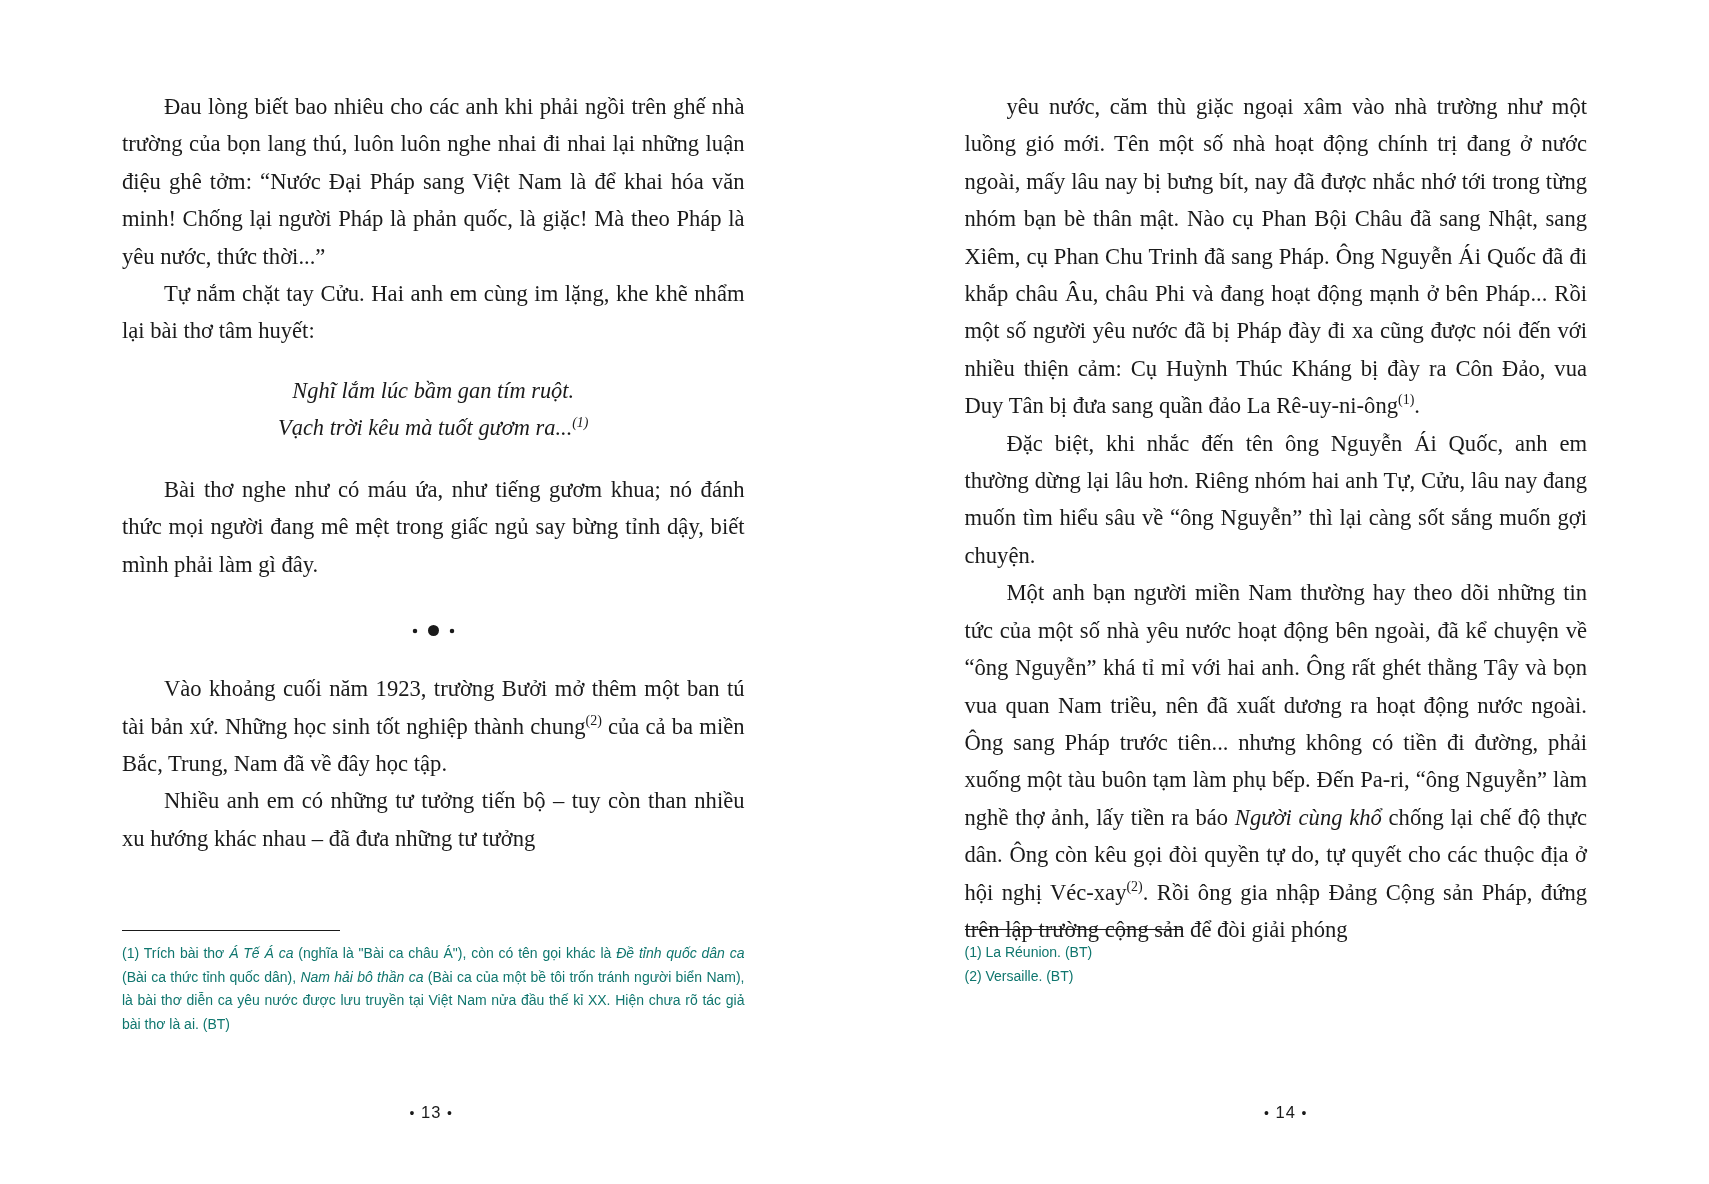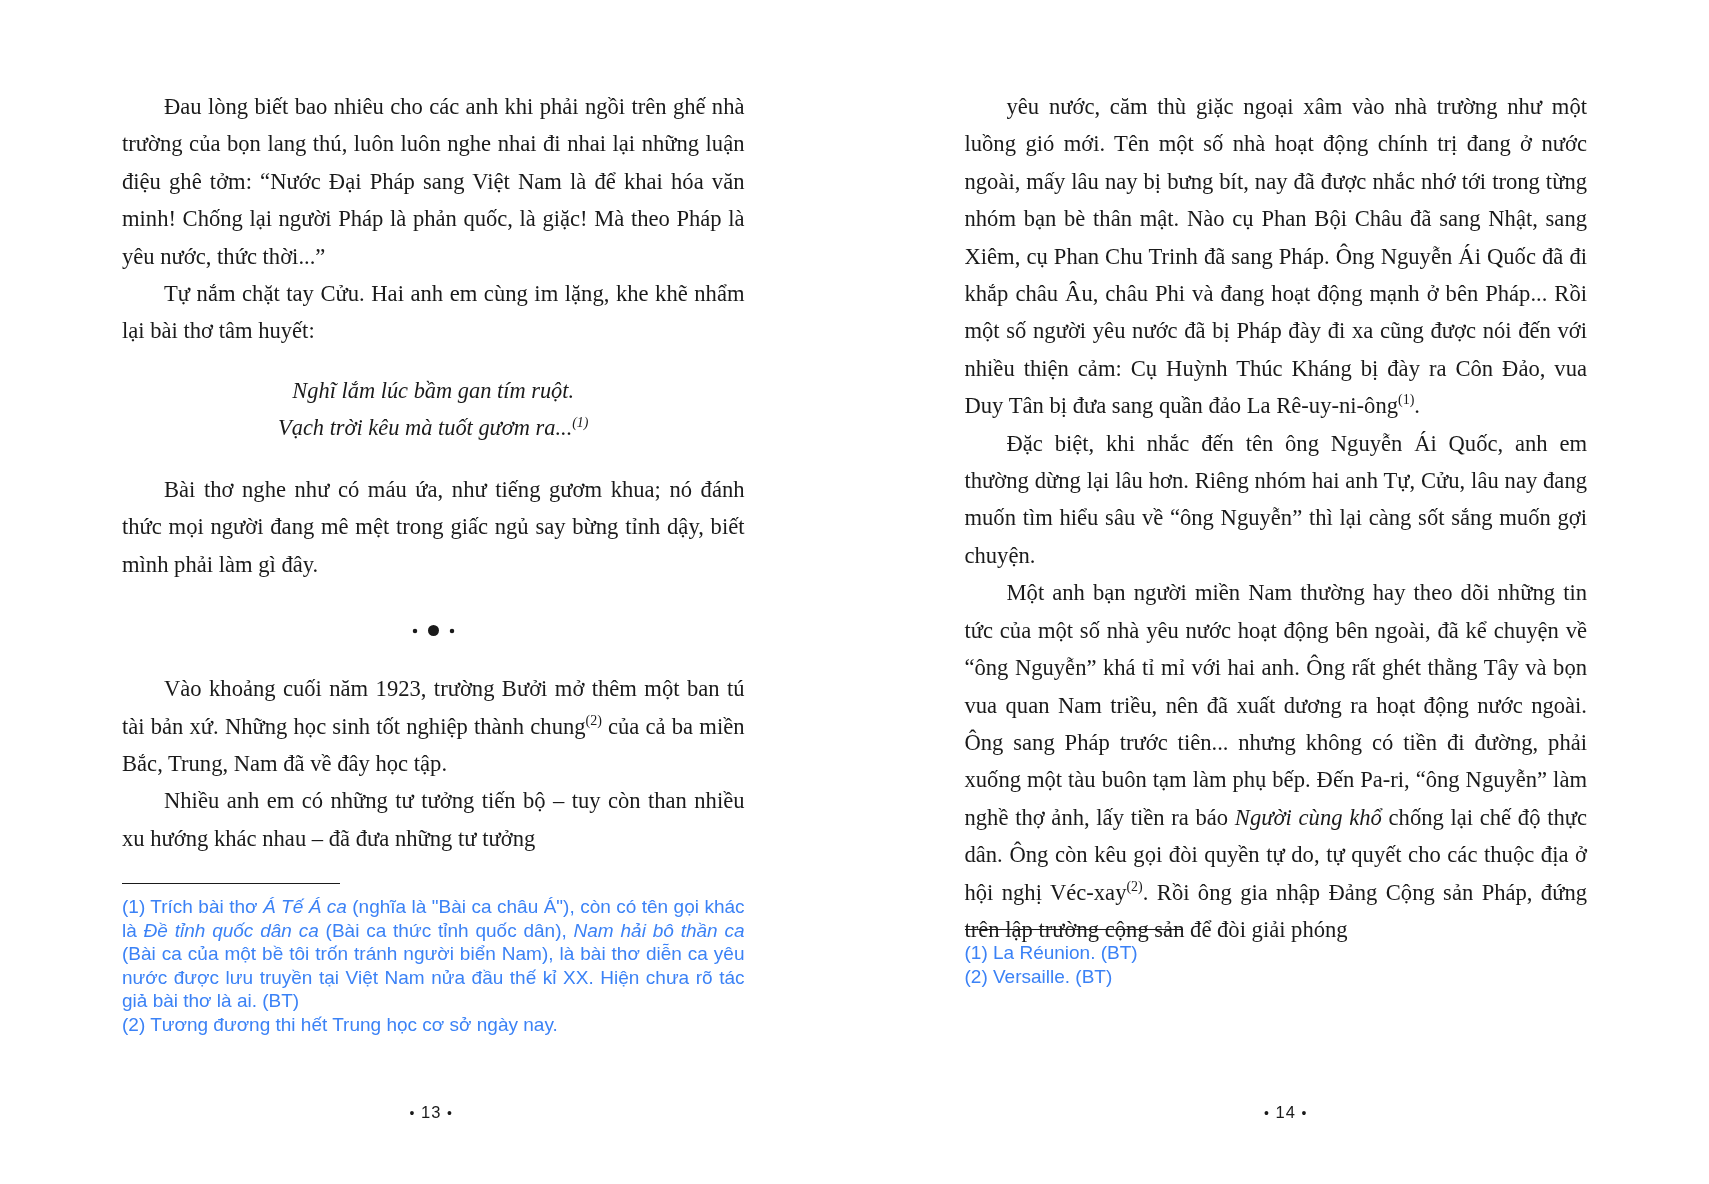--- a/index.html
+++ b/index.html
@@ -86,23 +86,23 @@
     background: #1a1a1a;
     vertical-align: middle;
     margin: 0 3px;
   }
   .footnotes {
     position: absolute;
     left: 122px;
     right: 110px;
     bottom: 148px;
     font-family: "Liberation Sans", sans-serif;
-    font-size: 19px;
+    font-size: 14px;
     line-height: 23.5px;
-    color: #3b82f6;
+    color: #0f766e;
   }
   .page-right .footnotes {
     left: 110px;
     right: 122px;
     bottom: 196px;
   }
   .footnote-rule {
     width: 218px;
     height: 1px;
     background: #1a1a1a;
@@ -150,21 +150,20 @@
       </div>
 
       <p class="body">Vào khoảng cuối năm 1923, trường Bưởi mở thêm một ban tú tài bản xứ. Những học sinh tốt nghiệp thành chung<sup>(2)</sup> của cả ba miền Bắc, Trung, Nam đã về đây học tập.</p>
 
       <p class="body">Nhiều anh em có những tư tưởng tiến bộ – tuy còn than nhiều xu hướng khác nhau – đã đưa những tư tưởng</p>
     </div>
 
     <div class="footnotes">
       <div class="footnote-rule"></div>
       <p>(1) Trích bài thơ <em>Á Tế Á ca</em> (nghĩa là "Bài ca châu Á"), còn có tên gọi khác là <em>Đề tỉnh quốc dân ca</em> (Bài ca thức tỉnh quốc dân), <em>Nam hải bô thần ca</em> (Bài ca của một bề tôi trốn tránh người biển Nam), là bài thơ diễn ca yêu nước được lưu truyền tại Việt Nam nửa đầu thế kỉ XX. Hiện chưa rõ tác giả bài thơ là ai. (BT)</p>
-      <p>(2) Tương đương thi hết Trung học cơ sở ngày nay.</p>
     </div>
 
     <div class="folio">
       <span class="dot">•</span>
       <span>13</span>
       <span class="dot">•</span>
     </div>
   </div>
 
   <div class="page page-right">

